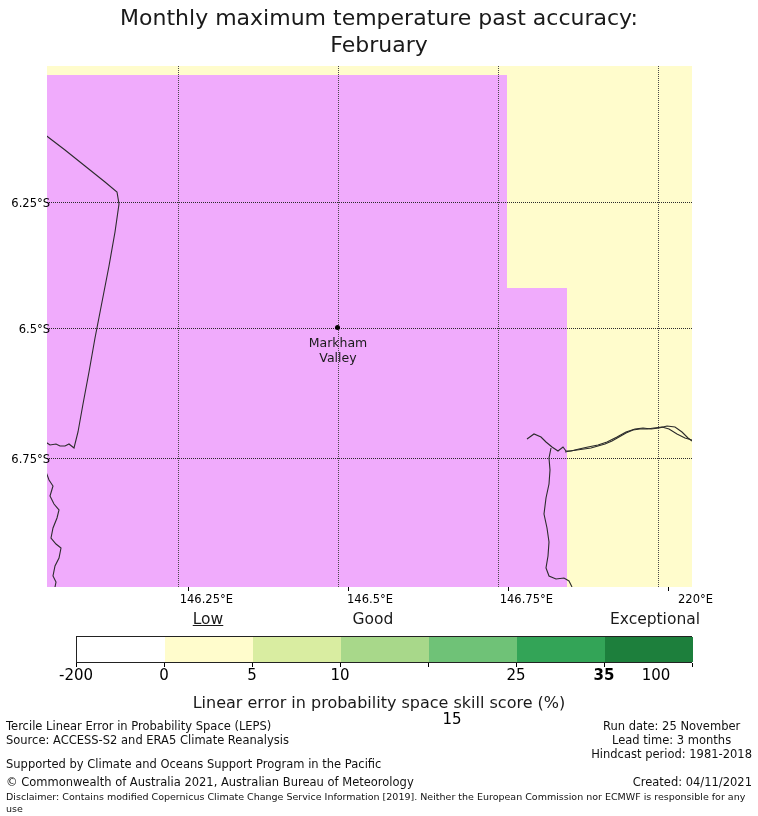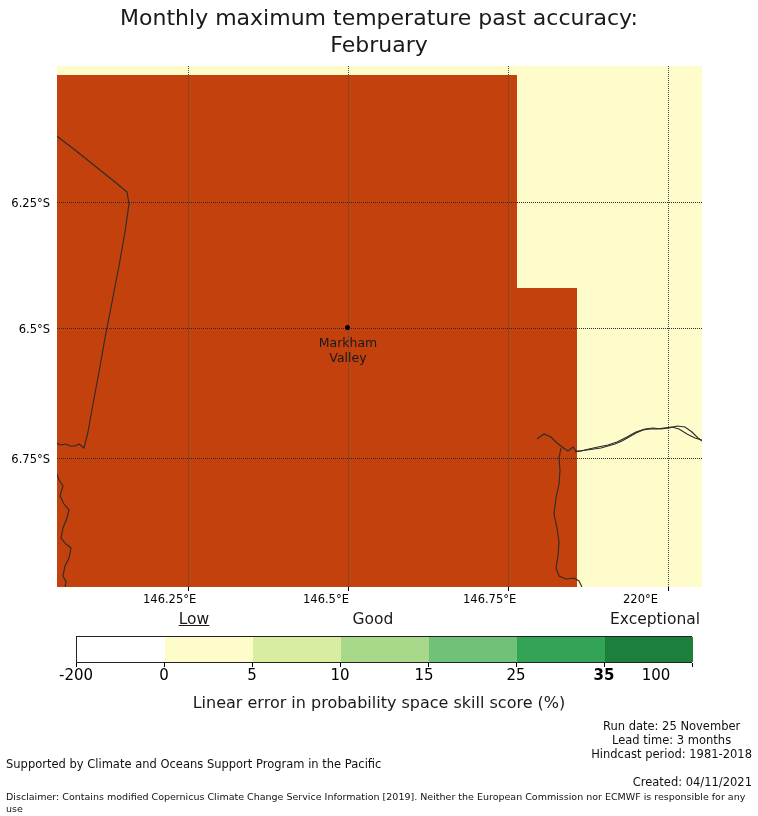--- a/index.html
+++ b/index.html
@@ -25,25 +25,25 @@
     text-align: center;
     font-size: 22px;
     line-height: 27px;
     color: #1a1a1a;
     white-space: pre-line;
   }
 
   
   #plot {
     position: absolute;
-    left: 57px;
+    left: 47px;
     top: 66px;
     width: 645px;
     height: 521px;
-    background: #c2410c;
+    background: #f0abfc;
     overflow: hidden;
   }
   #map-svg {
     position: absolute;
     left: 0;
     top: 0;
     width: 645px;
     height: 521px;
     display: block;
   }
@@ -89,21 +89,21 @@
     position: absolute;
     right: 708px;
     text-align: right;
     font-size: 11.5px;
     color: #000;
     width: 60px;
   }
   .xtick {
     position: absolute;
     top: 592px;
-    text-align: left;
+    text-align: right;
     font-size: 11.5px;
     color: #000;
     width: 90px;
   }
   .tickmark-x {
     position: absolute;
     top: 587px;
     width: 0;
     height: 4px;
     border-left: 1px solid #000;
@@ -255,21 +255,21 @@
 <div class="tickmark-x" style="left:188px;"></div>
 <div class="tickmark-x" style="left:348px;"></div>
 <div class="tickmark-x" style="left:508px;"></div>
 <div class="tickmark-x" style="left:668px;"></div>
 
 <div class="xtick" style="left:143px;">146.25°E</div>
 <div class="xtick" style="left:303px;">146.5°E</div>
 <div class="xtick" style="left:463px;">146.75°E</div>
 <div class="xtick" style="left:623px;">220°E</div>
 
-<div class="cbar-cat" style="left:114px;text-decoration:underline;">Low</div>
+<div class="cbar-cat" style="left:128px;text-decoration:underline;">Low</div>
 <div class="cbar-cat" style="left:293px;">Good</div>
 <div class="cbar-cat" style="left:575px;">Exceptional</div>
 
 <div id="cbar-wrap">
   <div class="cbar-seg" style="width: 88px; background: rgb(255, 255, 255);"></div>
   <div class="cbar-seg" style="width: 88px; background: rgb(255, 252, 204);"></div>
   <div class="cbar-seg" style="width: 88px; background: rgb(217, 237, 161);"></div>
   <div class="cbar-seg" style="width: 88px; background: rgb(168, 216, 138);"></div>
   <div class="cbar-seg" style="width: 88px; background: rgb(111, 194, 119);"></div>
   <div class="cbar-seg" style="width: 88px; background: rgb(51, 164, 87);"></div>
@@ -282,28 +282,31 @@
 <div class="cbar-tickmark" style="left:340px;"></div>
 <div class="cbar-tickmark" style="left:428px;"></div>
 <div class="cbar-tickmark" style="left:516px;"></div>
 <div class="cbar-tickmark" style="left:604px;"></div>
 <div class="cbar-tickmark" style="left:692px;"></div>
 
 <div class="cbar-tick-label" style="left:36px;">-200</div>
 <div class="cbar-tick-label" style="left:124px;">0</div>
 <div class="cbar-tick-label" style="left:212px;">5</div>
 <div class="cbar-tick-label" style="left:300px;">10</div>
-<div class="cbar-tick-label" style="left:384px;">15</div>
+<div class="cbar-tick-label" style="left:412px;margin-top:44px;">15</div>
 <div class="cbar-tick-label" style="left:476px;">25</div>
 <div class="cbar-tick-label" style="left:564px;font-weight:bold;">35</div>
 <div class="cbar-tick-label" style="left:616px;">100</div>
 
 <div id="cbar-caption">Linear error in probability space skill score (%)</div>
 
 <div id="footer">
+  <div class="f-left" id="f-block1">Tercile Linear Error in Probability Space (LEPS)
+Source: ACCESS-S2 and ERA5 Climate Reanalysis</div>
   <div class="f-right" id="f-block2">Run date: 25 November
 Lead time: 3 months
 Hindcast period: 1981-2018</div>
   <div class="f-left" id="f-support">Supported by Climate and Oceans Support Program in the Pacific</div>
+  <div class="f-left" id="f-copyright">© Commonwealth of Australia 2021, Australian Bureau of Meteorology</div>
   <div class="f-right" id="f-created">Created: 04/11/2021</div>
   <div id="f-disclaimer">Disclaimer: Contains modified Copernicus Climate Change Service Information [2019]. Neither the European Commission nor ECMWF is responsible for any use
 that may be made of the Copernicus Information or Data it contains.</div>
 </div>
 
 </body></html>

